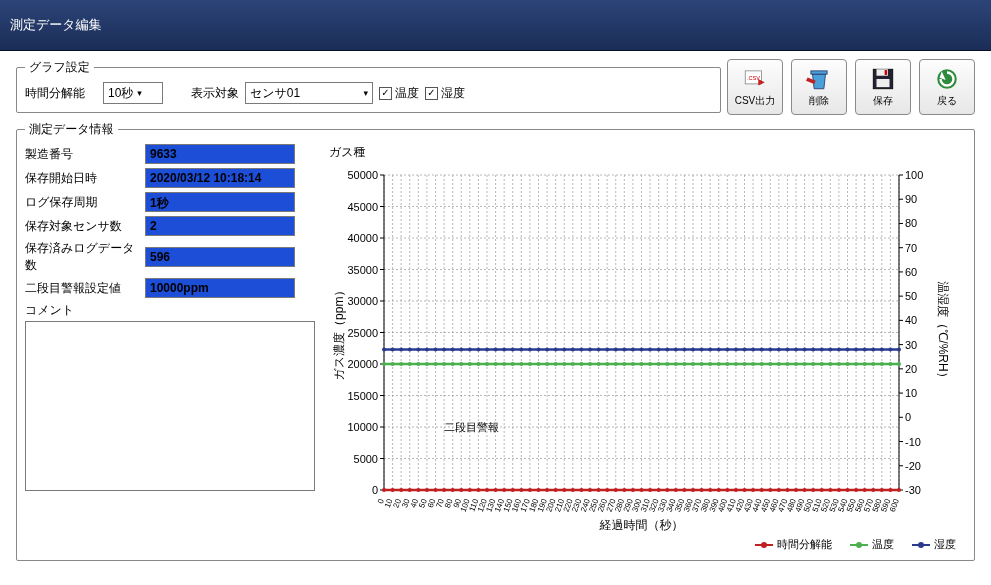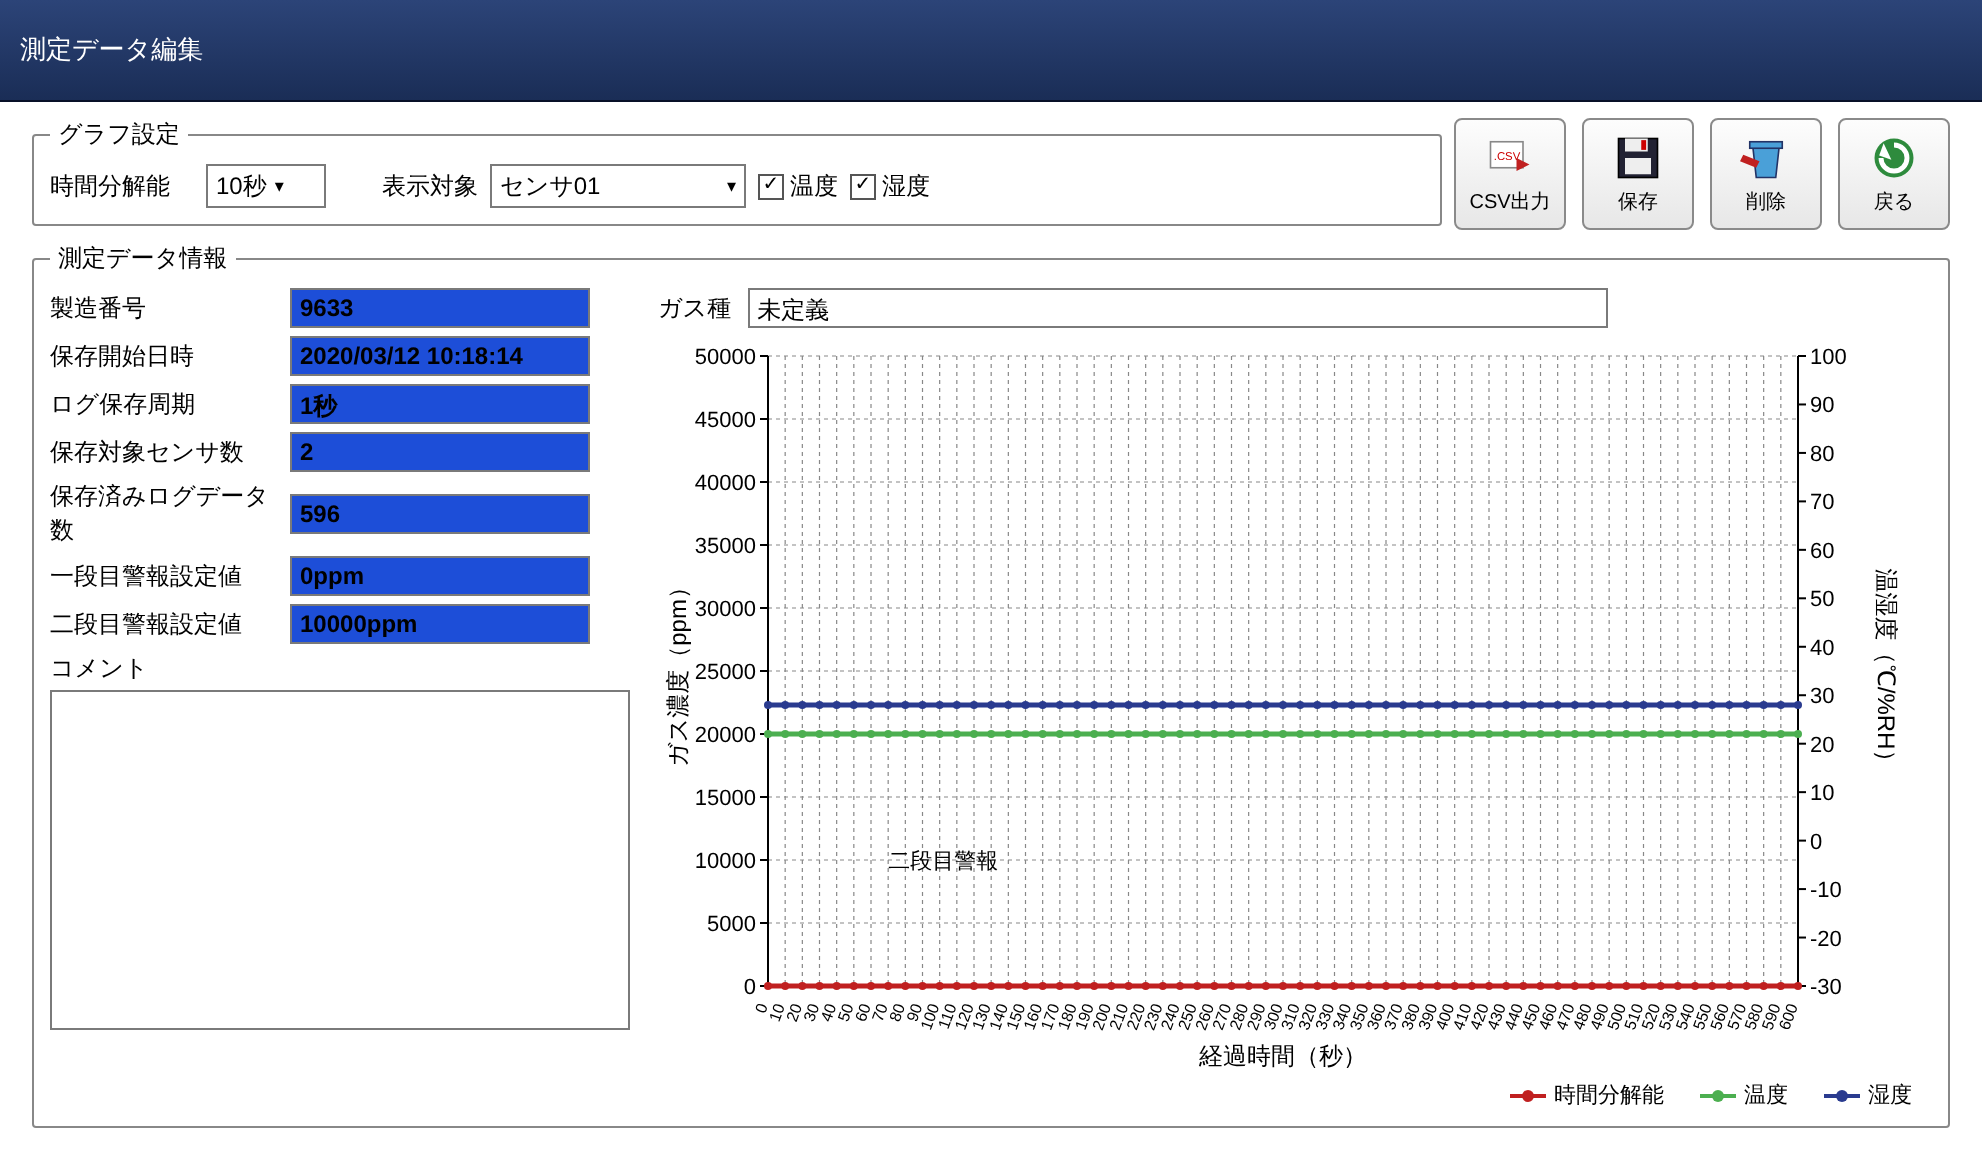--- a/index.html
+++ b/index.html
@@ -73,34 +73,34 @@
       <div class="tool-btn">
         <svg viewBox="0 0 32 32">
             <rect x="4" y="6" width="20" height="16" fill="#fff" stroke="#888"></rect>
             <text x="6" y="17" font-size="7" fill="#c00">.CSV</text>
             <path d="M20 16 l8 4 l-8 4 z" fill="#c02020"></path>
           </svg>
         <span>CSV出力</span>
       </div>
       <div class="tool-btn">
         <svg viewBox="0 0 32 32">
+            <path d="M8 10 h16 l-2 18 h-12 z" fill="#4aa0d8" stroke="#236"></path>
+            <rect x="6" y="6" width="20" height="4" fill="#4aa0d8" stroke="#236"></rect>
+            <path d="M2 14 l10 4 l-2 4 l-10 -4 z" fill="#c02020"></path>
+          </svg>
+        <span>削除</span>
+      </div>
+      <div class="tool-btn">
+        <svg viewBox="0 0 32 32">
             <rect x="4" y="4" width="24" height="24" fill="#223" stroke="#000"></rect>
             <rect x="8" y="4" width="14" height="8" fill="#eee"></rect>
             <rect x="8" y="16" width="16" height="10" fill="#eee"></rect>
             <rect x="18" y="5" width="3" height="6" fill="#c00"></rect>
           </svg>
         <span>保存</span>
-      </div>
-      <div class="tool-btn">
-        <svg viewBox="0 0 32 32">
-            <path d="M8 10 h16 l-2 18 h-12 z" fill="#4aa0d8" stroke="#236"></path>
-            <rect x="6" y="6" width="20" height="4" fill="#4aa0d8" stroke="#236"></rect>
-            <path d="M2 14 l10 4 l-2 4 l-10 -4 z" fill="#c02020"></path>
-          </svg>
-        <span>削除</span>
       </div>
       <div class="tool-btn">
         <svg viewBox="0 0 32 32">
             <circle cx="16" cy="16" r="12" fill="#2e8b3d"></circle>
             <path d="M16 8 a8 8 0 1 1 -8 8" fill="none" stroke="#fff" stroke-width="3"></path>
             <path d="M8 8 l0 8 l8 0 z" fill="#fff" transform="rotate(20 12 12)"></path>
           </svg>
         <span>戻る</span>
       </div>
     </div>
@@ -124,35 +124,30 @@
           </div>
         <div class="kv">
             <label>保存対象センサ数</label>
             <div class="val">2</div>
           </div>
         <div class="kv">
             <label>保存済みログデータ数</label>
             <div class="val">596</div>
           </div>
         <div class="kv">
-            <label>一段目警報設定値</label>
-            <div class="val">0ppm</div>
-          </div>
-        <div class="kv">
             <label>二段目警報設定値</label>
             <div class="val">10000ppm</div>
           </div>
         <div>コメント</div>
         <div class="comment-box"></div>
       </div>
 
       <div class="chart-wrap">
         <div class="gas-row">
           <label>ガス種</label>
-          <div class="val">未定義</div>
         </div>
         <div class="chart">
           <svg id="chart-svg" class="chart-svg" width="620" height="370">
               <line x1="55" x2="55" y1="10" y2="325" stroke="#888" stroke-dasharray="2,2" stroke-width="0.6"></line>
               <line x1="63.583333333333336" x2="63.583333333333336" y1="10" y2="325" stroke="#888" stroke-dasharray="2,2" stroke-width="0.6"></line>
               <line x1="72.16666666666667" x2="72.16666666666667" y1="10" y2="325" stroke="#888" stroke-dasharray="2,2" stroke-width="0.6"></line>
               <line x1="80.75" x2="80.75" y1="10" y2="325" stroke="#888" stroke-dasharray="2,2" stroke-width="0.6"></line>
               <line x1="89.33333333333334" x2="89.33333333333334" y1="10" y2="325" stroke="#888" stroke-dasharray="2,2" stroke-width="0.6"></line>
               <line x1="97.91666666666666" x2="97.91666666666666" y1="10" y2="325" stroke="#888" stroke-dasharray="2,2" stroke-width="0.6"></line>
               <line x1="106.5" x2="106.5" y1="10" y2="325" stroke="#888" stroke-dasharray="2,2" stroke-width="0.6"></line>

